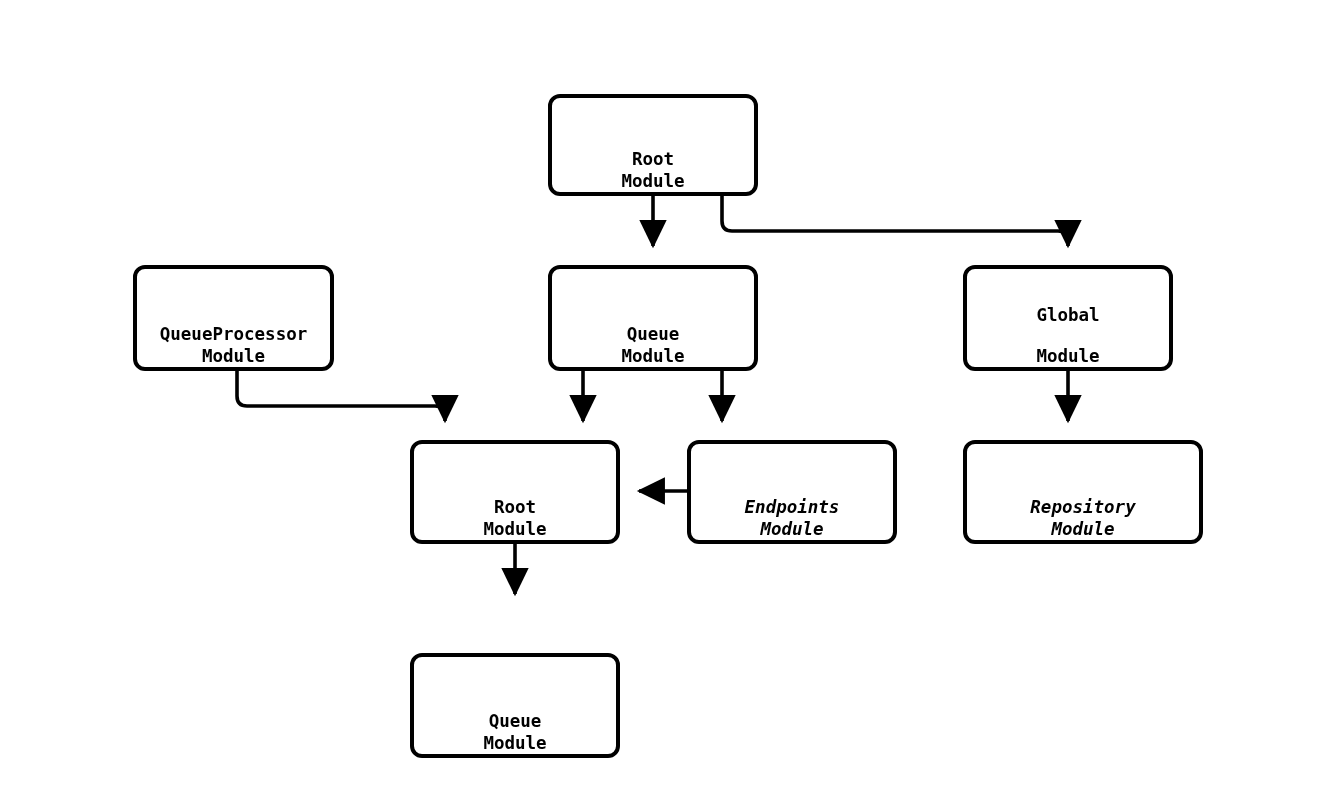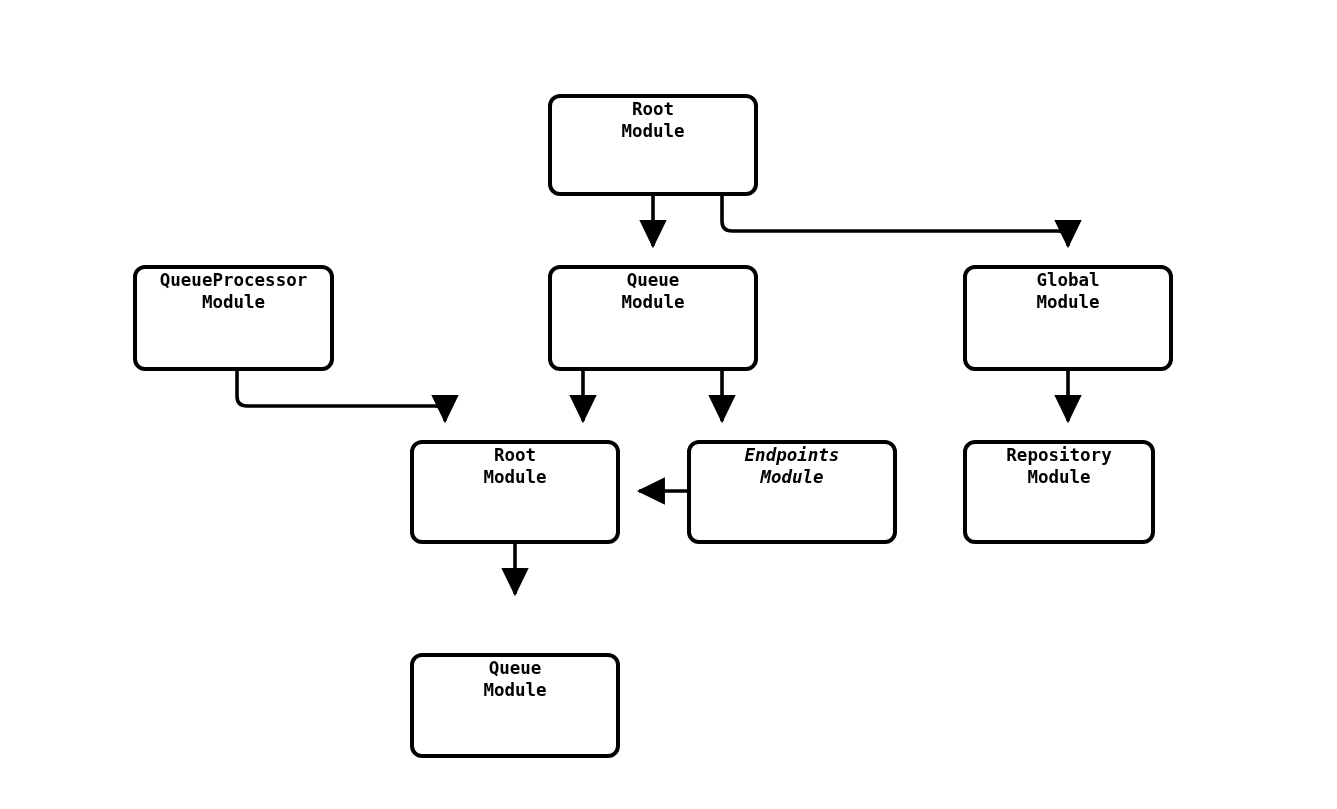--- a/index.html
+++ b/index.html
@@ -28,21 +28,21 @@
   }
   .node {
     position: absolute;
     box-sizing: border-box;
     background: #ffffff;
     border: 4px solid #000000;
     border-radius: 12px;
     display: flex;
     flex-direction: column;
     align-items: center;
-    justify-content: flex-start;
+    justify-content: flex-end;
     z-index: 2;
   }
   .node-label {
     font-family: "DejaVu Sans Mono", "Liberation Mono", monospace;
     font-size: 17.5px;
     font-weight: bold;
     line-height: 22px;
     color: #000000;
     text-align: center;
     white-space: pre;
@@ -90,36 +90,36 @@
   <div class="node" style="left:133px; top:265px; width:201px; height:106px;">
     <div class="node-label">QueueProcessor</div>
     <div class="node-label">Module</div>
   </div>
 
   <div class="node" style="left:548px; top:265px; width:210px; height:106px;">
     <div class="node-label">Queue</div>
     <div class="node-label">Module</div>
   </div>
 
-  <div class="node" style="left:963px; top:265px; width:210px; height:106px;">
+  <div class="node" style="left:963px; top:265px; width:210px; height:106px;gap:19px;">
     <div class="node-label">Global</div>
     <div class="node-label">Module</div>
   </div>
 
   <div class="node" style="left:410px; top:440px; width:210px; height:104px;">
     <div class="node-label">Root</div>
     <div class="node-label">Module</div>
   </div>
 
   <div class="node" style="left:687px; top:440px; width:210px; height:104px;font-style:italic;">
     <div class="node-label">Endpoints</div>
     <div class="node-label">Module</div>
   </div>
 
-  <div class="node" style="left:963px; top:440px; width:192px; height:104px;">
+  <div class="node" style="left:963px; top:440px; width:240px; height:104px;font-style:italic;">
     <div class="node-label">Repository</div>
     <div class="node-label">Module</div>
   </div>
 
   <div class="node" style="left:410px; top:613px; width:210px; height:105px;margin-top:40px;">
     <div class="node-label">Queue</div>
     <div class="node-label">Module</div>
   </div>
 
 </div>

